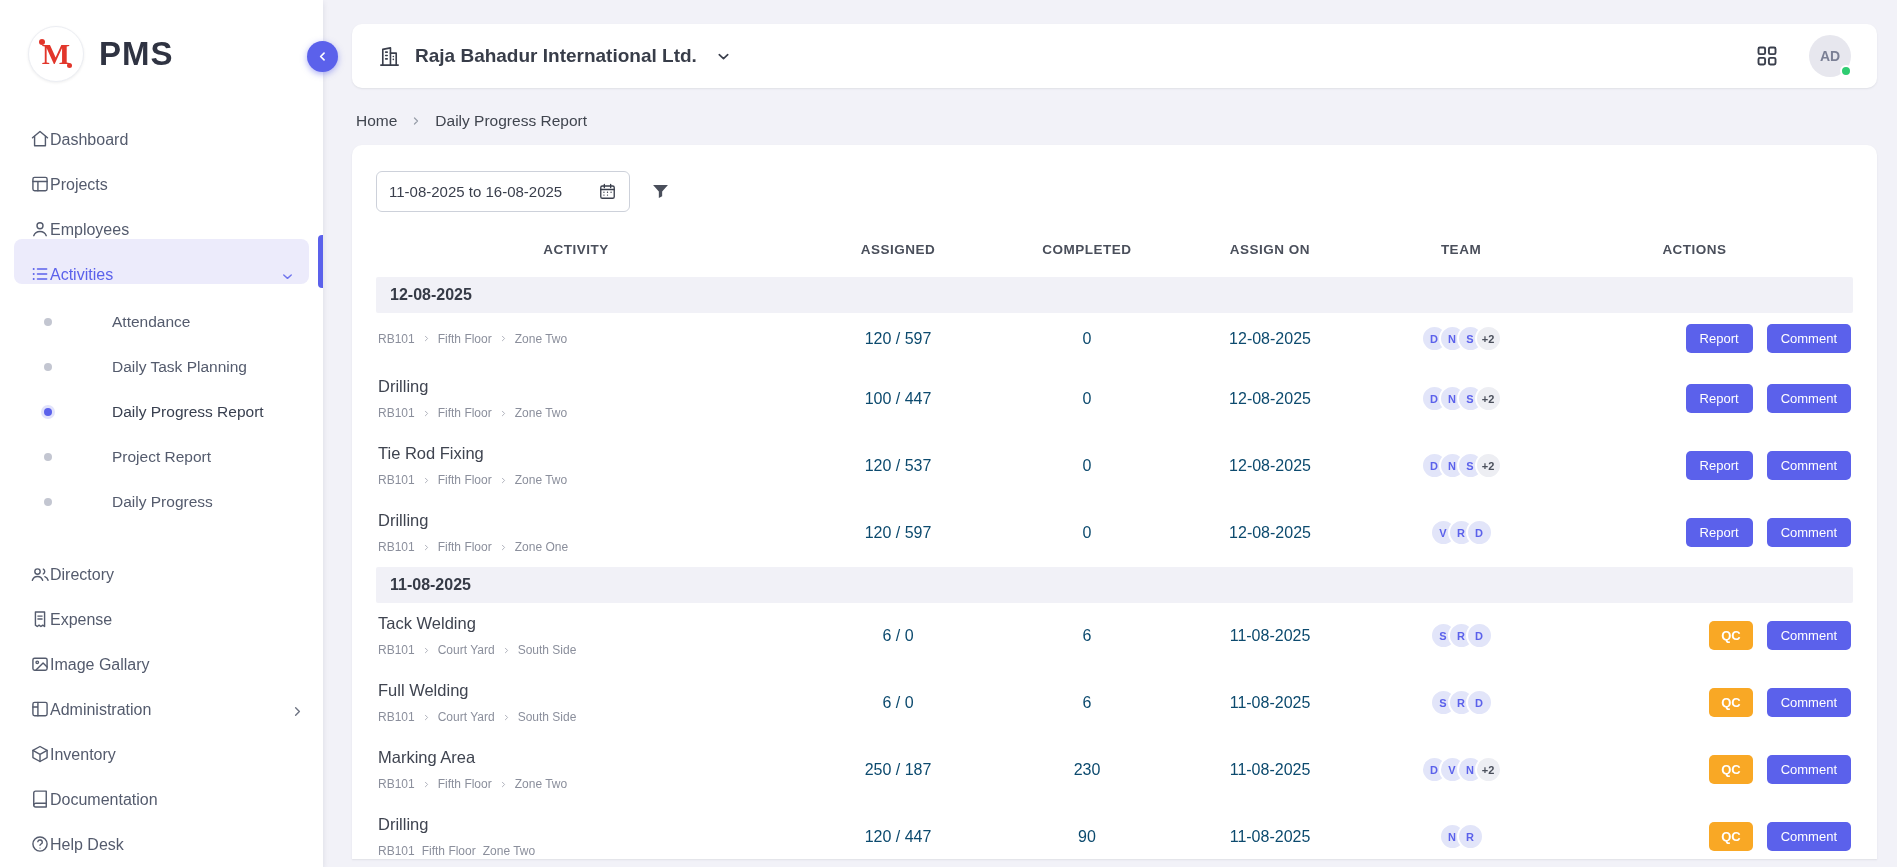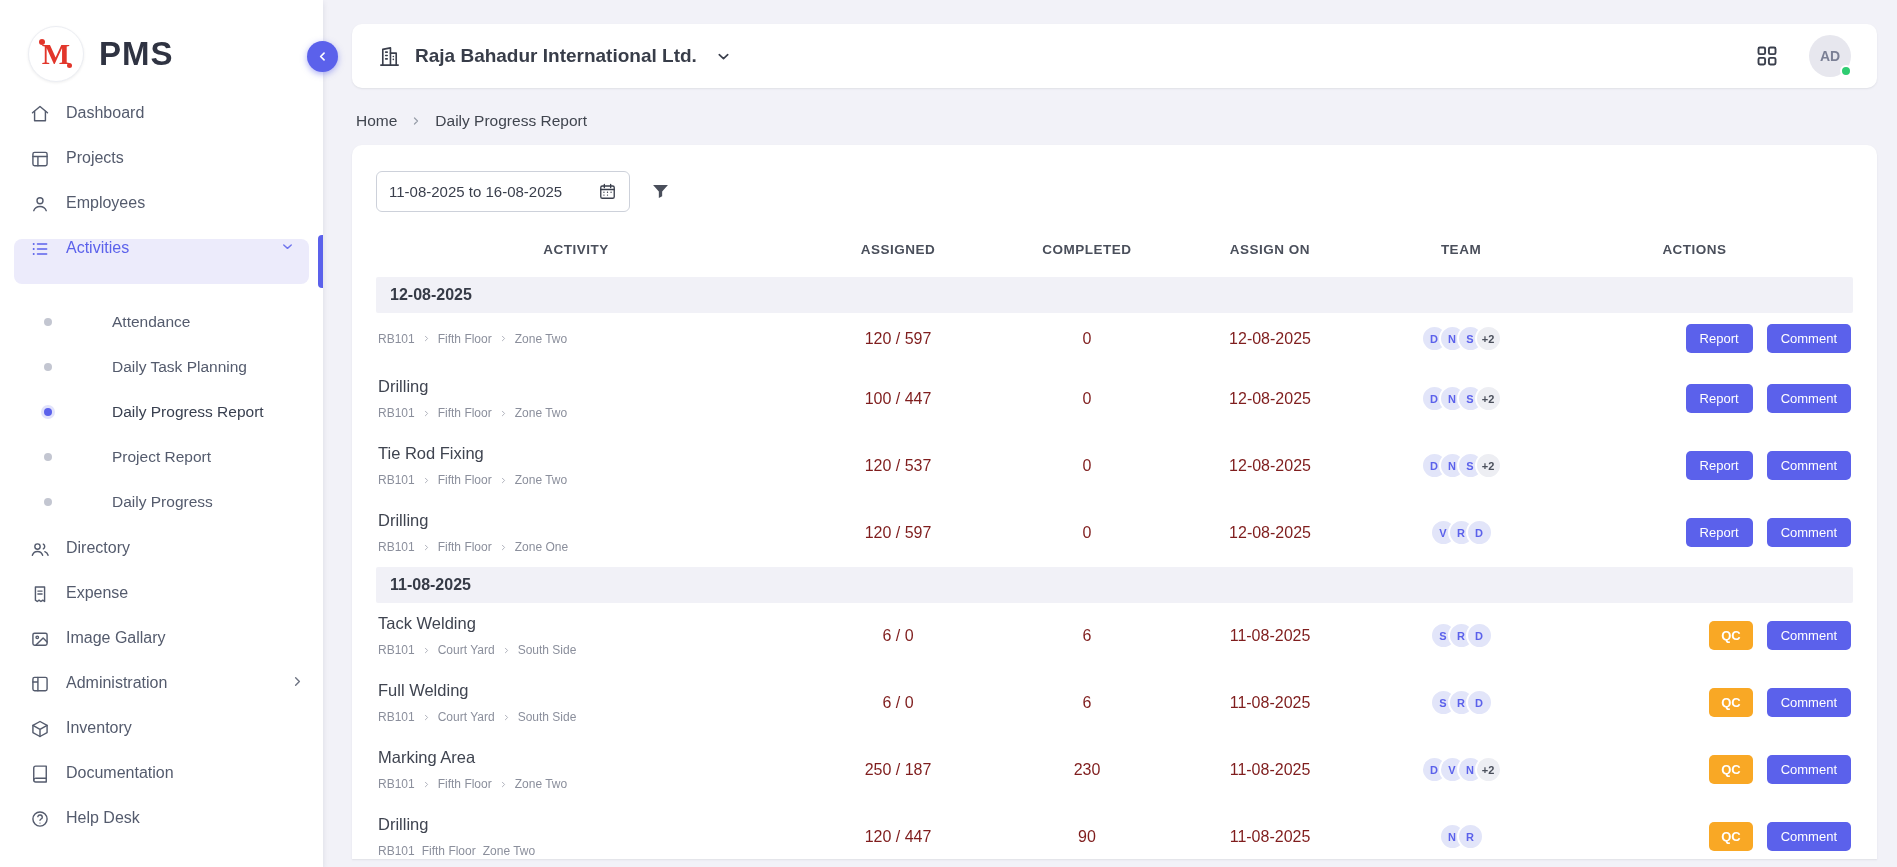--- a/index.html
+++ b/index.html
@@ -33,21 +33,21 @@
   .logo-text{ font-size:33px; font-weight:800; letter-spacing:1px; color:#2f3342; }
 
   .collapse-btn{
     position:absolute; left:307px; top:41px; width:31px; height:31px; border-radius:50%;
     background:var(--accent); color:#fff; border:none; z-index:20; cursor:pointer;
     display:flex; align-items:center; justify-content:center; box-shadow:0 2px 6px rgba(91,97,235,.5);
   }
 
   .nav{ margin-top:6px; }
   .nav-item{
-    height:45px; display:flex; align-items:flex-start; gap:16px;
+    height:45px; display:flex; align-items:flex-end; 
     padding:0 18px 0 30px; color:var(--text-mid); font-size:16px; cursor:pointer; white-space:nowrap;
   }
   .nav-item .nav-ico{ width:20px; height:20px; flex:0 0 20px; }
   .nav-item .nav-ico svg{ width:20px; height:20px; }
   .nav-chev{ margin-left:auto; width:15px; height:15px; opacity:.85; }
   .nav-chev svg{ width:15px; height:15px; }
   .nav-item.active{
     background:var(--accent-bg); color:var(--accent); border-radius:8px;
     margin:0 14px; padding:0 14px 0 16px; position:relative;
   }
@@ -117,21 +117,21 @@
   .group-row{
     background:#f1f1f7; height:36px; display:flex; align-items:center; padding:0 14px;
     font-size:16px; font-weight:700; color:#363b47; border-radius:2px;
   }
   .trow{ padding:11px 0 13px; }
   .cell-activity{ display:flex; flex-direction:column; gap:10px; padding-left:2px; }
   .act-name{ font-size:16.5px; color:#3f4450; white-space:nowrap; }
   .act-path{ display:flex; align-items:center; gap:7px; font-size:12px; color:var(--text-muted);text-align:center; }
   .path-chev{ width:9px; height:9px; color:#a7aab5; }
   .path-chev svg{ width:9px; height:9px; stroke-width:2.4; }
-  .cell-num{ text-align:center; font-size:16px; color:#7f1d1d; white-space:nowrap; }
+  .cell-num{ text-align:center; font-size:16px; color:#0c4a6e; white-space:nowrap; }
   .cell-team{ display:flex; align-items:center; justify-content:center; }
   .tav{
     width:27px; height:27px; border-radius:50%; background:#e2e5f9; color:var(--accent);
     border:2px solid #fff; display:flex; align-items:center; justify-content:center;
     font-size:11px; font-weight:700; margin-left:-9px;
   }
   .tav:first-child{ margin-left:0; }
   .tav.extra{ background:#edeef3; color:#4a4f5b; }
   .cell-actions{ display:flex; justify-content:flex-end; gap:14px; padding-right:2px; }
   .btn{

